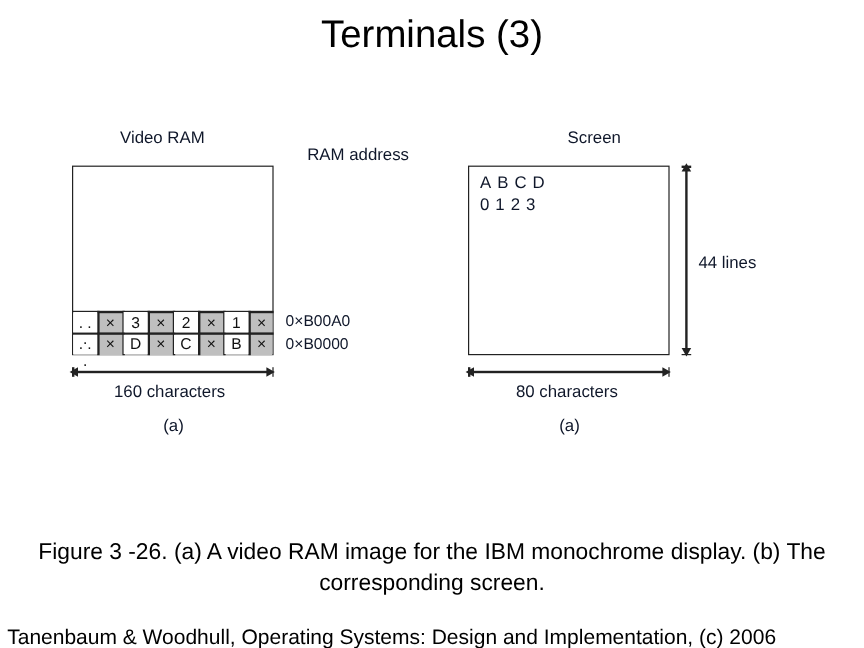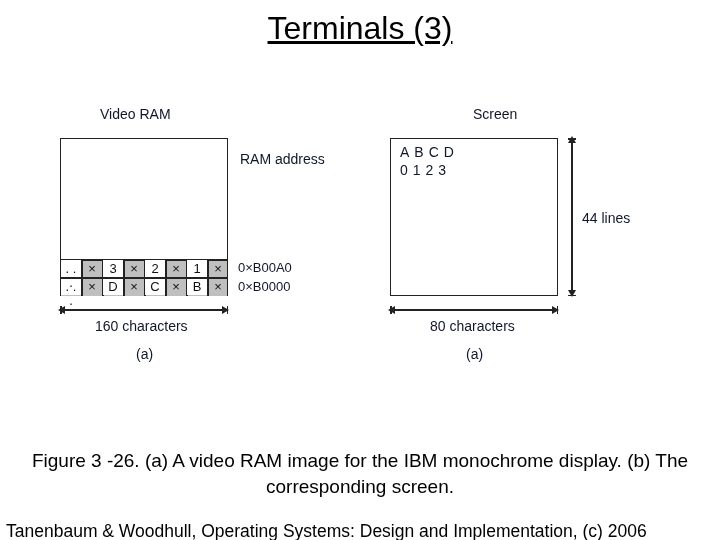--- a/index.html
+++ b/index.html
@@ -1,17 +1,17 @@
 <!DOCTYPE html>
 <html><head>
 <meta charset="utf-8">
 <style>
   * { box-sizing: border-box; margin: 0; padding: 0; }
   html, body { width: 720px; height: 540px; background: #fff; font-family: Arial, Helvetica, sans-serif; color: #000; position: relative; overflow: hidden; }
-  .title { font-size: 32px; text-align: center; padding-top: 10px; font-weight: 400; text-decoration: underline; }
+  .title { font-size: 32px; text-align: center; padding-top: 10px; font-weight: 400; }
   .figwrap { position: absolute; left: 60px; top: 128px; width: 620px; height: 260px; }
   .diag-label { position: absolute; font-size: 14px; color: #0f172a; }
   .box { position: absolute; border: 1.5px solid #222; background: #fff; }
   .grey-fill { background: #bfbfbf; }
   .cell { position: absolute; font-size: 13px; text-align: center; line-height: 14px; color: #111; }
   .arrowline { position: absolute; background: #222; }
   .arrow-head { position: absolute; width: 0; height: 0; }
   .ah-left  { border-top:4px solid transparent; border-bottom:4px solid transparent; border-right:7px solid #222; }
   .ah-right { border-top:4px solid transparent; border-bottom:4px solid transparent; border-left:7px solid #222; }
   .ah-up    { border-left:4px solid transparent; border-right:4px solid transparent; border-bottom:7px solid #222; }
@@ -22,21 +22,21 @@
   .attrib { position:absolute; left:0; bottom:-2px; font-size:17.5px; white-space:nowrap; padding-left:6px; }
 </style>
 </head>
 <body>
 
 <div class="title">Terminals (3)</div>
 
 <div class="figwrap">
 
   <div class="diag-label" style="left:40px; top:-22px;">Video RAM</div>
-  <div class="diag-label" style="left:180px; top:-8px;margin-top:31px;">RAM address</div>
+  <div class="diag-label" style="left:196px; top:-8px;">RAM address</div>
 
   <div class="box" style="left:0; top:10px; width:168px; height:158px;"></div>
 
   <div class="box grey-fill" style="left:1px;  top:132px; width:166px; height:18px; border:none;"></div>
   <div class="box grey-fill" style="left:1px;  top:150px; width:166px; height:18px; border:none;"></div>
 
   <div class="arrowline" style="left:0; top:131px; width:168px; height:1.5px;"></div>
   <div class="arrowline" style="left:0; top:149px; width:168px; height:1.5px;"></div>
 
   <div class="arrowline" style="left:21px;  top:131px; width:1.5px; height:37px;"></div>

